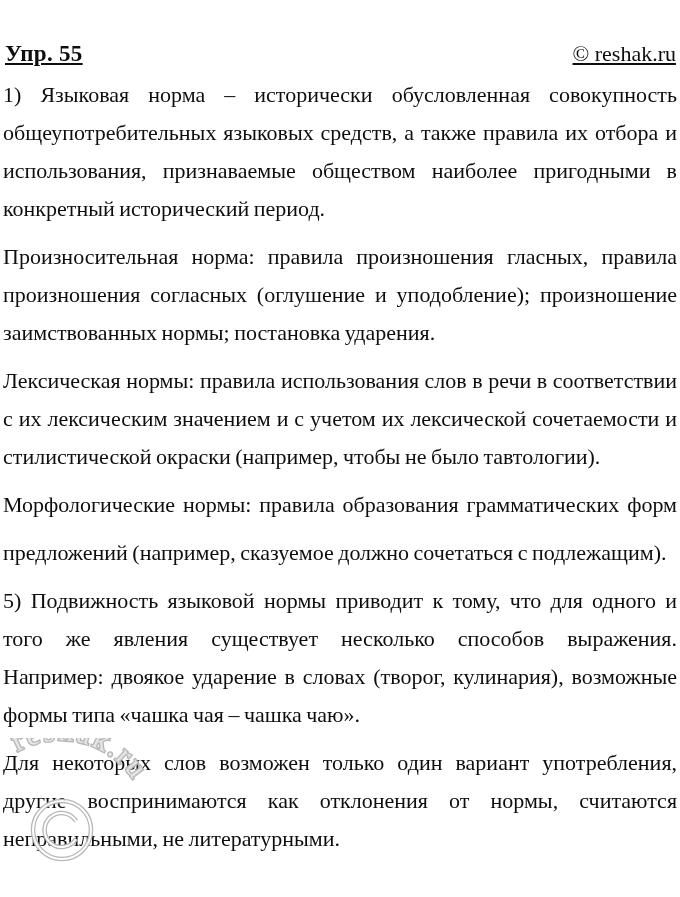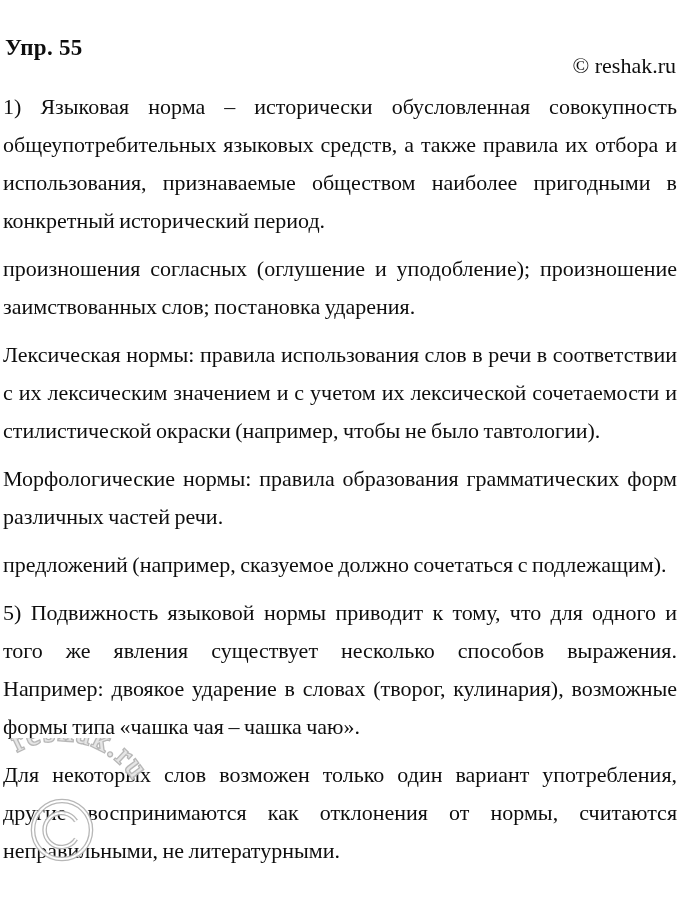--- a/index.html
+++ b/index.html
@@ -7,22 +7,23 @@
     width: 680px; height: 897px;
     background: #ffffff;
     color: #0e0e0e;
     font-family: "Liberation Serif", "DejaVu Serif", serif;
     position: relative;
     overflow: hidden;
   }
   .header {
     display: flex;
     justify-content: space-between;
-    align-items: center;
-    padding: 17px 4px 0 5px;
+    align-items: flex-end;
+    padding: 5px 4px 0 5px;
+    text-decoration: underline;
   }
   .exercise-title {
     font-weight: 700;
     font-size: 23px;
     letter-spacing: 0.3px;
   }
   .copyright-notice {
     font-size: 22px;
     margin-top: 36px;
   }
@@ -82,31 +83,31 @@
 </div>
 
 <div class="content">
   <div class="para">
     <div class="line">1) Языковая норма – исторически обусловленная совокупность</div>
     <div class="line">общеупотребительных языковых средств, а также правила их отбора и</div>
     <div class="line">использования, признаваемые обществом наиболее пригодными в</div>
     <div class="line last">конкретный исторический период.</div>
   </div>
   <div class="para">
+    <div class="line">Произносительная норма: правила произношения гласных, правила</div>
     <div class="line">произношения согласных (оглушение и уподобление); произношение</div>
-    <div class="line last">заимствованных слов; постановка ударения.</div>
+    <div class="line last">заимствованных нормы; постановка ударения.</div>
   </div>
   <div class="para">
     <div class="line">Лексическая нормы: правила использования слов в речи в соответствии</div>
     <div class="line">с их лексическим значением и с учетом их лексической сочетаемости и</div>
     <div class="line last">стилистической окраски (например, чтобы не было тавтологии).</div>
   </div>
   <div class="para">
     <div class="line">Морфологические нормы: правила образования грамматических форм</div>
-    <div class="line last">различных частей речи.</div>
   </div>
   <div class="para">
     <div class="line last">предложений (например, сказуемое должно сочетаться с подлежащим).</div>
   </div>
   <div class="para">
     <div class="line">5) Подвижность языковой нормы приводит к тому, что для одного и</div>
     <div class="line">того же явления существует несколько способов выражения.</div>
     <div class="line">Например: двоякое ударение в словах (творог, кулинария), возможные</div>
     <div class="line last">формы типа «чашка чая – чашка чаю».</div>
   </div>

